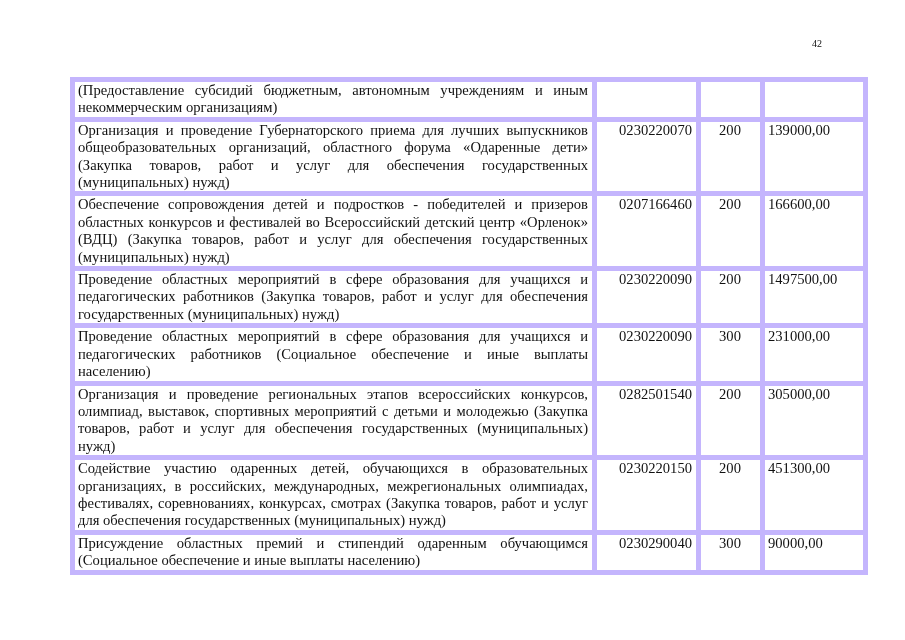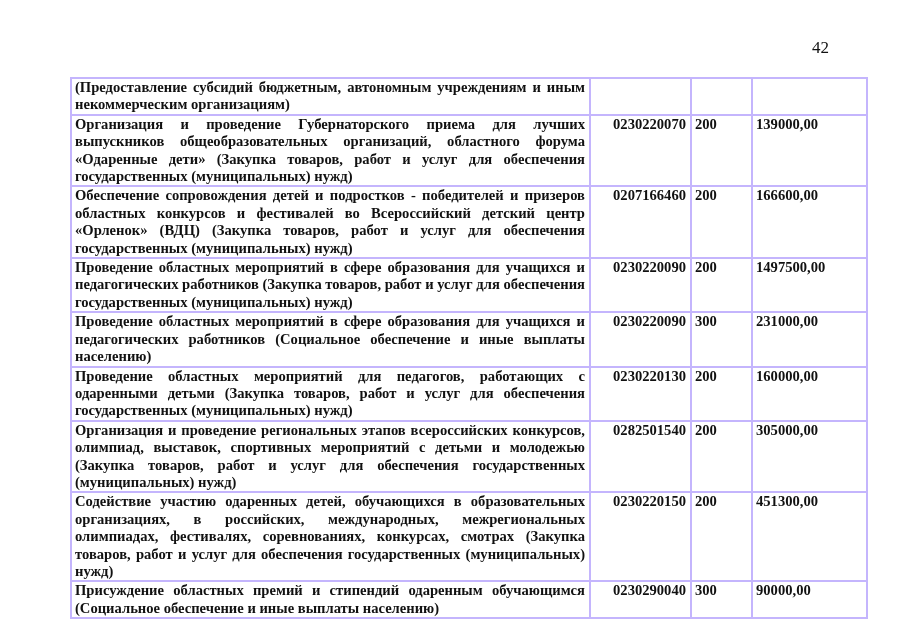--- a/index.html
+++ b/index.html
@@ -1,24 +1,24 @@
 <!DOCTYPE html>
 <html><head>
 <meta charset="utf-8">
 <style>
   html, body { margin:0; padding:0; background:#fff; }
   body { width:905px; height:640px; position:relative; overflow:hidden;
          font-family:"Liberation Serif", serif; color:#111; }
-  .page-number { position:absolute; left:812px; top:38px; font-size:17px; }
+  .page-number { position:absolute; left:812px; top:38px; font-size:10px; }
   table.budget { position:absolute; left:70px; top:77px; border-collapse:collapse;
                  width:798px; font-size:14.6px; line-height:17.4px; table-layout:fixed; }
-  table.budget td { border:2px solid #c4b5fd; vertical-align:top; padding:0 4px 0 3px;font-weight:bold; }
+  table.budget td { border:5px solid #c4b5fd; vertical-align:top; padding:0 4px 0 3px; }
   td.desc { width:510px; text-align:justify; text-align-last:left; }
   td.code { width:92px; text-align:right; }
-  td.type { width:52px; }
+  td.type { width:52px; text-align:center; }
   td.amount { text-align:left; padding-right:26px; }
 </style>
 </head>
 <body>
 
 <div class="page-number">42</div>
 
 <table class="budget">
   <tbody id="tbody">
       <tr style="height: 34px;">
@@ -44,26 +44,20 @@
         <td class="code">0230220090</td>
         <td class="type">200</td>
         <td class="amount">1497500,00</td>
       </tr>
       <tr style="height: 52px;">
         <td class="desc">Проведение областных мероприятий в сфере образования для учащихся и педагогических работников (Социальное обеспечение и иные выплаты населению)</td>
         <td class="code">0230220090</td>
         <td class="type">300</td>
         <td class="amount">231000,00</td>
       </tr>
-      <tr style="height: 52px;">
-        <td class="desc">Проведение областных мероприятий для педагогов, работающих с одаренными детьми (Закупка товаров, работ и услуг для обеспечения государственных (муниципальных) нужд)</td>
-        <td class="code">0230220130</td>
-        <td class="type">200</td>
-        <td class="amount">160000,00</td>
-      </tr>
       <tr style="height: 70px; margin-top: 32px;">
         <td class="desc">Организация и проведение региональных этапов всероссийских конкурсов, олимпиад, выставок, спортивных мероприятий с детьми и молодежью (Закупка товаров, работ и услуг для обеспечения государственных (муниципальных) нужд)</td>
         <td class="code">0282501540</td>
         <td class="type">200</td>
         <td class="amount">305000,00</td>
       </tr>
       <tr style="height: 70px;">
         <td class="desc">Содействие участию одаренных детей, обучающихся в образовательных организациях, в российских, международных, межрегиональных олимпиадах, фестивалях, соревнованиях, конкурсах, смотрах (Закупка товаров, работ и услуг для обеспечения государственных (муниципальных) нужд)</td>
         <td class="code">0230220150</td>
         <td class="type">200</td>

